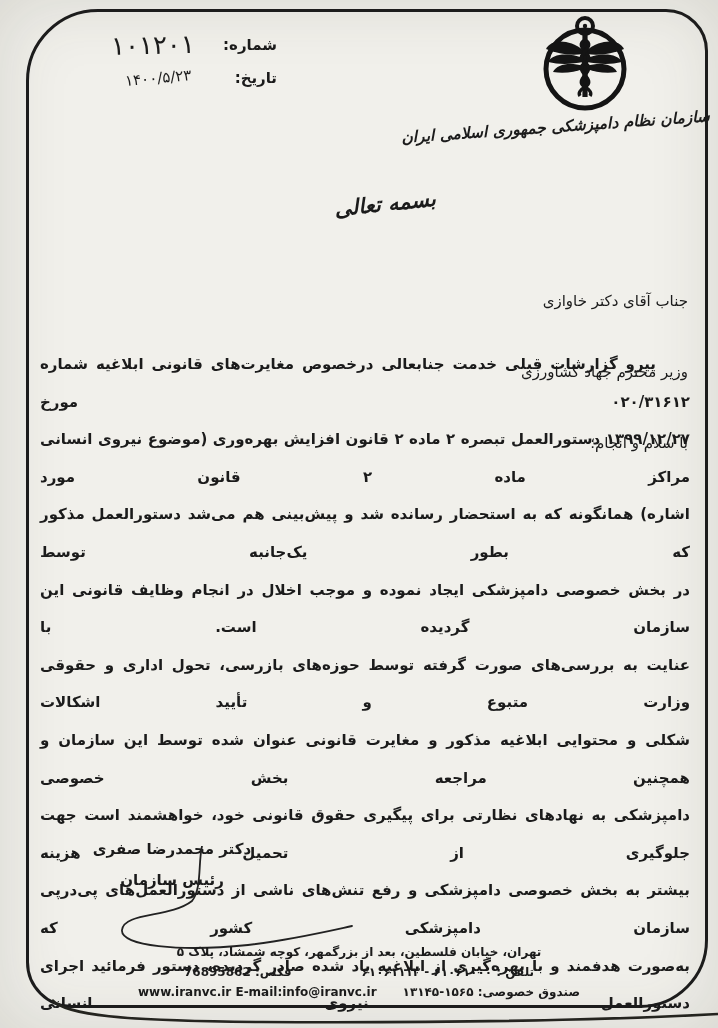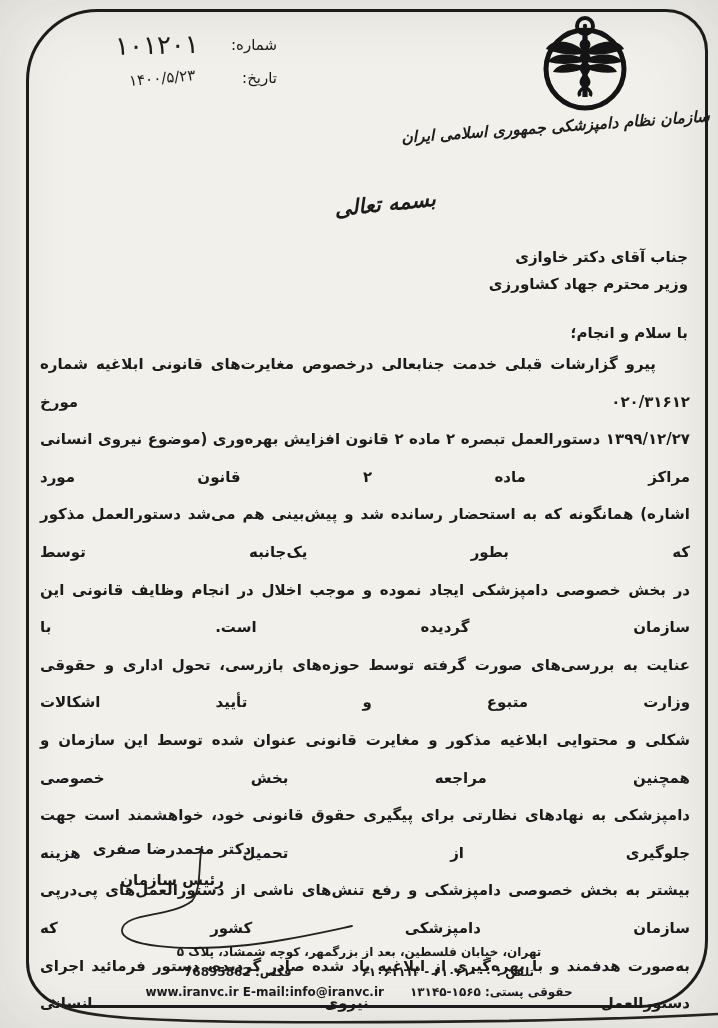--- a/index.html
+++ b/index.html
@@ -16,37 +16,37 @@
   }
   .border-frame{
     position:absolute;left:26px;top:9px;right:10px;bottom:20px;
     border:3px solid #1c1c1c;
     border-radius:72px 42px 68px 46px;
     pointer-events:none;
   }
   
   .meta{position:absolute;top:30px;left:82px;width:195px;}
   .meta-row{display:flex;align-items:center;margin-bottom:8px;}
-  .meta-label{font-weight:400;font-size:15px;white-space:nowrap;}
+  .meta-label{font-weight:700;font-size:15px;white-space:nowrap;}
   .meta-value{flex:1;text-align:center;}
   .hand-number{font-size:26px;font-weight:400;letter-spacing:5px;transform:rotate(-1.5deg);display:inline-block;}
   .hand-date{font-size:15px;font-weight:400;letter-spacing:1px;transform:rotate(-5deg);display:inline-block;}
   
   .logo{position:absolute;top:14px;left:460px;width:250px;text-align:center;}
   .emblem{display:block;margin:0 auto;}
   .org-name{
     margin-top:2px;font-size:15.5px;font-weight:700;font-style:italic;
     white-space:nowrap;transform:rotate(-4deg);transform-origin:center;
   }
   .bismillah{
     position:absolute;top:192px;left:280px;width:210px;text-align:center;
     font-size:21px;font-weight:700;font-style:italic;transform:rotate(-6deg);
   }
   .recipient{position:absolute;top:244px;right:30px;text-align:right;}
-  .recipient div{font-weight:700;font-size:15px;line-height:27px;}
+  .recipient div{font-weight:400;font-size:15px;line-height:27px;margin-top:44px;}
   .greeting{margin-top:22px;font-weight:600;font-size:14.5px;}
   
   .letter-body{
     position:absolute;top:346px;right:28px;left:40px;
     font-size:15px;font-weight:600;line-height:37.6px;
     text-align:justify;
   }
   .body-line{white-space:nowrap;}
   .body-line.jl{text-align:justify;text-align-last:justify;-moz-text-align-last:justify;white-space:normal;}
   .body-line.first{text-indent:34px;}
@@ -135,21 +135,21 @@
         <span>تلفن :</span>
         <span class="num">۶۱۰۶۱۱۱۳ - ۶۱۰۶۱۰۰۰</span>
       </span>
       <span>
         <span>فکس:</span>
         <span class="num">76895862</span>
       </span>
     </div>
     <div class="footer-row3">
       <span>
-        <span>حقوقی پستی:</span>
+        <span>صندوق خصوصی:</span>
         <span class="num">۱۳۱۴۵-۱۵۶۵</span>
       </span>
       <span class="num">www.iranvc.ir E-mail:info@iranvc.ir</span>
     </div>
   </div>
 
   <svg class="bottom-rule" width="718" height="40" viewBox="0 0 718 40" aria-hidden="true">
     <path d="M 52 12 C 66 27 120 33 262 34 C 470 35 628 31 718 26" fill="none" stroke="#24241f" stroke-width="2.6"></path>
   </svg>
 

